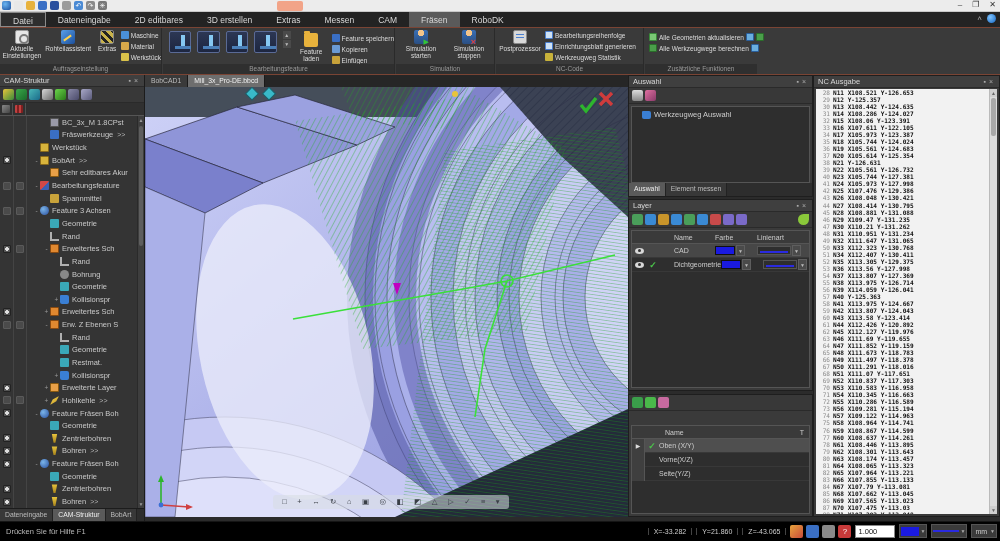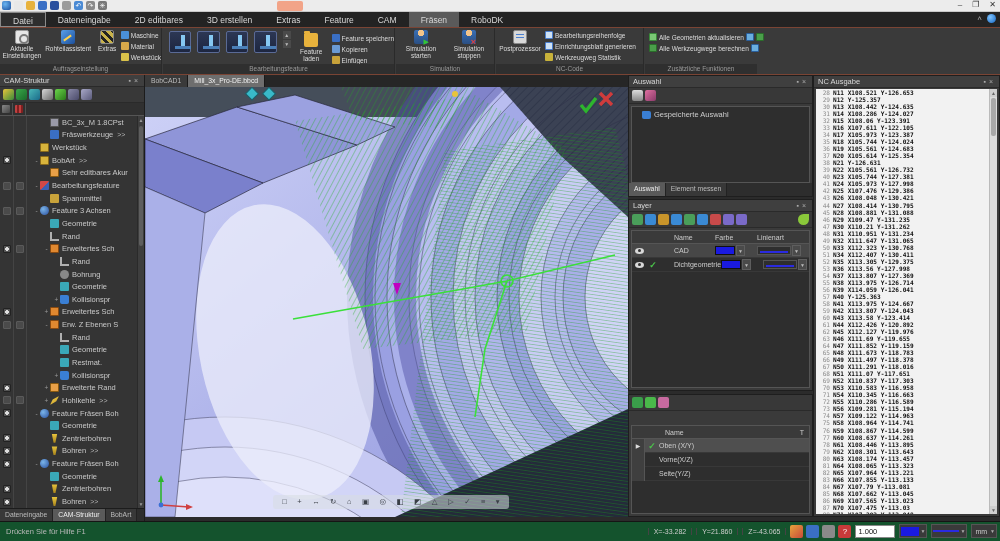--- a/index.html
+++ b/index.html
@@ -145,21 +145,21 @@
   #panel-nc { position:absolute; left:813px; top:75px; width:187px; height:442px; background:#3a3a3a; border:1px solid #1e1e1e; }
   #nc-body { position:absolute; left:2px; right:2px; top:13px; bottom:2px; background:#f2f2f2; overflow:hidden; }
   .ncline { display:flex; height:7.04px; line-height:7.04px; font-family:"DejaVu Sans Mono", monospace; }
   .ncline .num { width:14px; flex:none; text-align:right; margin-right:3px; color:#8a8a8a; font-size:6.1px; }
   .ncline .code { color:#101010; font-size:6.1px; font-weight:bold; white-space:nowrap; }
   #nc-scroll { position:absolute; right:0; top:0; bottom:0; width:8px; background:#dcdcdc; border-left:1px solid #bbb; }
   #nc-scroll .arr { height:8px; background:#cfcfcf; color:#666; font-size:5px; text-align:center; line-height:8px; }
   #nc-scroll .thumb { position:absolute; left:1px; right:1px; top:9px; height:38px; background:#a8a8a8; border-radius:2px; }
 
   
-  #statusbar { position:absolute; left:0; top:521px; width:1000px; height:20px; background:#14532d; border-top:1px solid #151515; }
+  #statusbar { position:absolute; left:0; top:521px; width:1000px; height:20px; background:#000000; border-top:1px solid #151515; }
   #status-help { position:absolute; left:6px; top:5px; font-size:7.5px; color:#b8b8b8; }
   #status-right { position:absolute; right:3px; top:2px; display:flex; gap:4px; align-items:center; }
   .coord { font-size:7px; color:#ccc; padding:0 5px; border-left:1px solid #444; border-right:1px solid #444; }
   .sbi { width:13px; height:13px; border-radius:2px; font-size:8px; line-height:13px; text-align:center; color:#fff; }
   #scale-input { width:40px; height:13px; background:#fff; border:1px solid #888; font-size:7.5px; color:#111; padding:0 2px; }
   .sdd { display:flex; align-items:center; border:1px solid #555; background:#3a3a3a; height:14px; padding:0 1px; gap:1px; }
   .sdd .swatch2 { width:18px; height:9px; }
   .sdd .mm { color:#ccc; font-size:7px; padding:0 2px; }
   .sdd .lline2 { width:26px; height:2px; background:#2a2ae0; }
   .sdd .car { color:#aaa; font-size:5px; }
@@ -189,21 +189,21 @@
 </div>
 
 <div id="menubar">
   <div style="display:flex">
 
   <span class="mtab m-datei">Datei</span>
       <span class="mtab">Dateneingabe</span>
       <span class="mtab">2D editbares</span>
       <span class="mtab">3D erstellen</span>
       <span class="mtab">Extras</span>
-      <span class="mtab">Feature</span>
+      <span class="mtab">Messen</span>
       <span class="mtab">CAM</span>
       <span class="mtab m-active">Fräsen</span>
       <span class="mtab">RoboDK</span>
     </div>
   <div id="menubar-right">
     <span id="collapse-ribbon">˄</span>
     <span id="help-globe"></span>
   </div>
 </div>
 
@@ -587,21 +587,21 @@
         </div>
 
         <div class="trow lvl3">
           <span class="tg tg-eye">
             <span class="tgi"></span>
           </span>
           <span class="tg"></span>
           <span class="indent"></span>
           <span class="texp">+</span>
           <span class="ticon ic-plan"></span>
-          <span>Erweiterte Rand</span>
+          <span>Erweiterte Layer</span>
           <span class="tsuffix"></span>
         </div>
 
         <div class="trow lvl3">
           <span class="tg tg-dim">
             <span class="tgi"></span>
           </span>
           <span class="tg tg-dim">
             <span class="tgi"></span>
           </span>
@@ -843,21 +843,21 @@
     <span>Auswahl</span>
     <span class="pbtns"><span>▪</span><span>×</span></span>
   </div>
   <div class="ptoolbar">
     <span class="tbi" style="background:linear-gradient(#ddd,#888)"></span>
     <span class="tbi" style="background:linear-gradient(135deg,#e070a0,#8a3a6a)"></span>
   </div>
   <div id="auswahl-body">
     <div class="tree-item">
       <span class="ic-selfolder"></span>
-      <span>Gespeicherte Auswahl</span>
+      <span>Werkzeugweg Auswahl</span>
     </div>
   </div>
   <div id="auswahl-tabs">
 
   <span class="btab active">Auswahl</span>
       <span class="btab">Element messen</span>
     </div>
 </div>
 
 <div class="rpanel" id="panel-layer">

